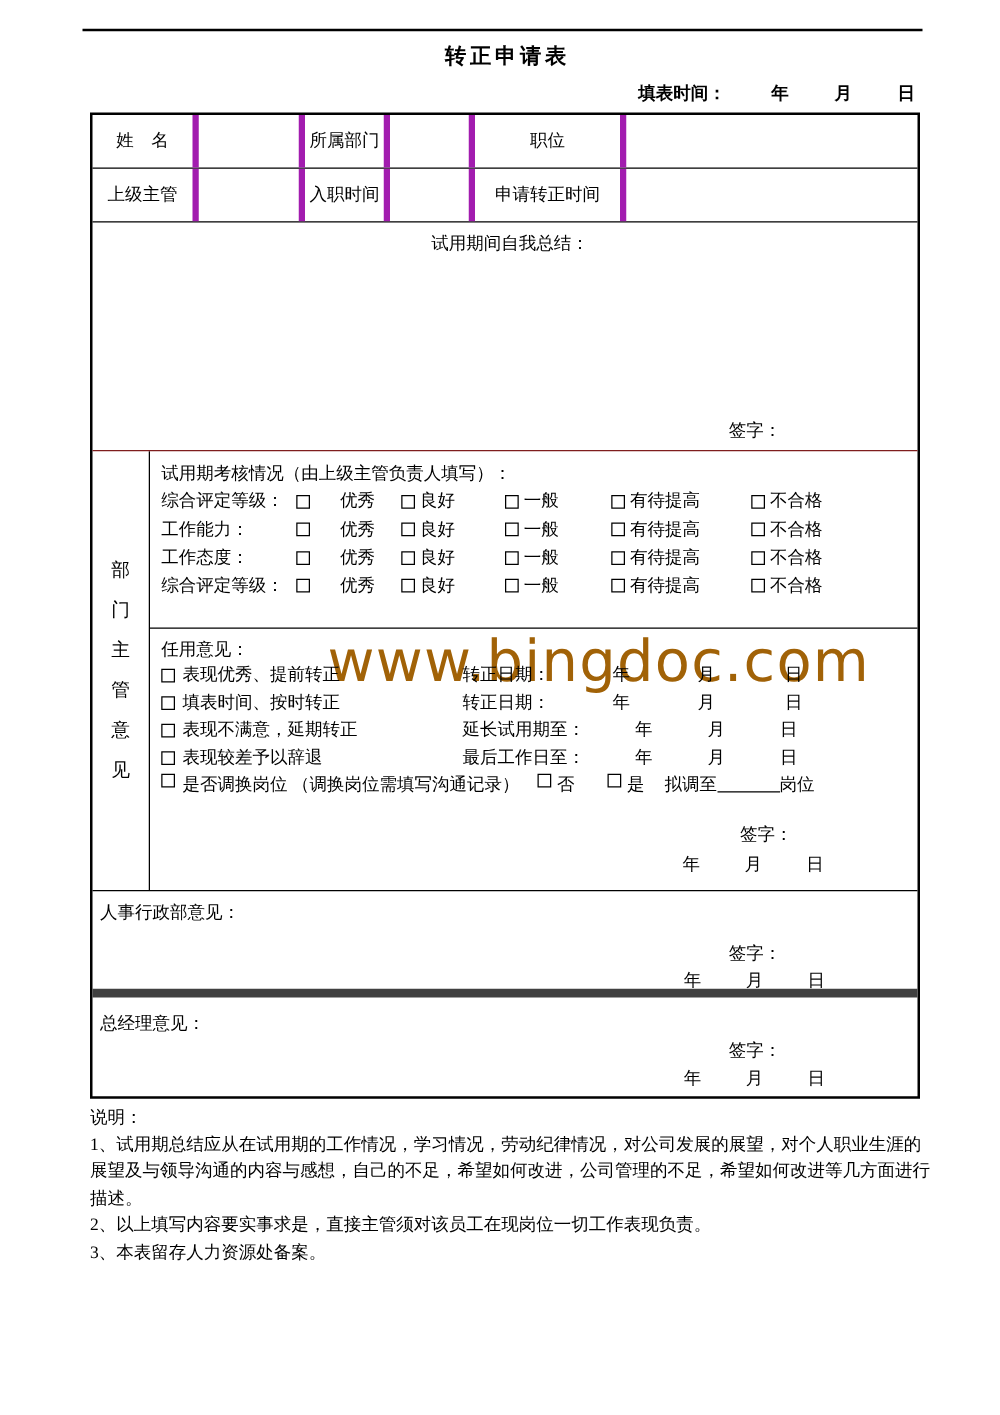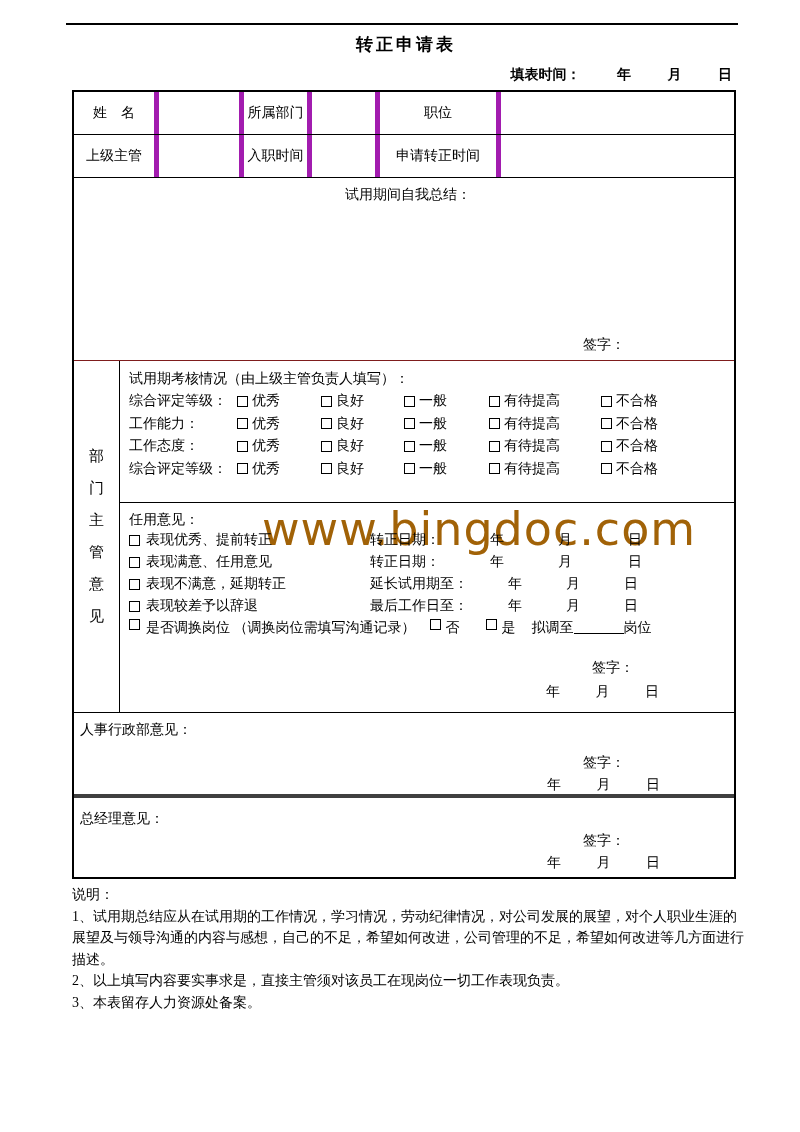--- a/index.html
+++ b/index.html
@@ -36,21 +36,21 @@
   .side-col { width:46px; border-right:1px solid #000; display:flex; flex-direction:column;
               align-items:center; justify-content:center; gap:13px; font-size:15px; }
   .dept-main { flex:1; display:flex; flex-direction:column; min-width:0; }
 
   .assess { height:142px; border-bottom:1px solid #000; padding:7px 0 0 9px; }
   .t-row { height:22px; display:flex; align-items:center; }
   .a-row { display:flex; align-items:center; height:22.5px; }
   .a-label { width:108px; }
   .a-opt { display:flex; align-items:center; }
   .a-opt .lbl { margin-left:4px; }
-  .o1 { width:84px; } .o2 { width:83px; } .o3 { width:85px; } .o4 { width:112px; }
+  .o1 { width:84px;gap:20px; } .o2 { width:83px; } .o3 { width:85px; } .o4 { width:112px; }
   .cb { display:inline-block; width:11px; height:11px; border:1.5px solid #000; flex:none; background:#fff; }
 
   .employ { flex:1; position:relative; padding:6px 0 0 9px; }
   .emp-line { display:flex; align-items:flex-start; height:22px; }
   .emp-left { width:241px; display:flex; align-items:center; gap:6px; }
   .dt { display:flex; align-items:center; }
   .emp-line.short .y { margin-left:50px; }
   .emp-line.short .m { margin-left:54px; }
   .emp-line.short .d { margin-left:56px; }
   .emp-line.long .y { margin-left:40px; }
@@ -61,21 +61,21 @@
   .transfer .no-cb { margin-left:14px; }
   .transfer .yes-cb { margin-left:26px; }
   .transfer .opt-lbl { margin-left:5px; }
   .transfer .to-lbl { margin-left:16px; }
   .blank-line { display:inline-block; width:50px; height:15px; border-bottom:1.5px solid #000; }
   .comm { padding-left:21px; height:22px; display:flex; align-items:center; }
   .employ .sign-label { position:absolute; left:472px; top:156px; }
   .employ .date-row { position:absolute; left:426px; top:180px; }
   .date-row .tok + .tok { margin-left:32px; }
 
-  .hr-row { position:relative; height:85px; border-bottom:4px solid #404040; padding:8px 0 0 6px; }
+  .hr-row { position:relative; height:85px; border-bottom:7px solid #404040; padding:8px 0 0 6px; }
   .hr-row .sign-label { position:absolute; left:509px; top:41px; }
   .hr-row .date-row { position:absolute; left:473px; top:63px; }
 
   .gm-row { position:relative; height:79px; padding:12px 16px 0 6px; }
   .gm-row .sign-label { position:absolute; left:509px; top:34px; }
   .gm-row .date-row { position:absolute; left:473px; top:56px; }
 
   .notes { position:absolute; left:72px; top:884px; width:676px; line-height:21.5px; }
   .notes p { margin:0; }
 </style>
@@ -245,21 +245,21 @@
               <span>转正日期：</span>
               <span class="y">年</span>
               <span class="m">月</span>
               <span class="d">日</span>
             </span>
           </div>
 
           <div class="emp-line short">
             <span class="emp-left">
               <span class="cb"></span>
-              <span>表现满意、任用意见</span>
+              <span>填表时间、按时转正</span>
             </span>
             <span class="dt">
               <span>转正日期：</span>
               <span class="y">年</span>
               <span class="m">月</span>
               <span class="d">日</span>
             </span>
           </div>
 
           <div class="emp-line long">

